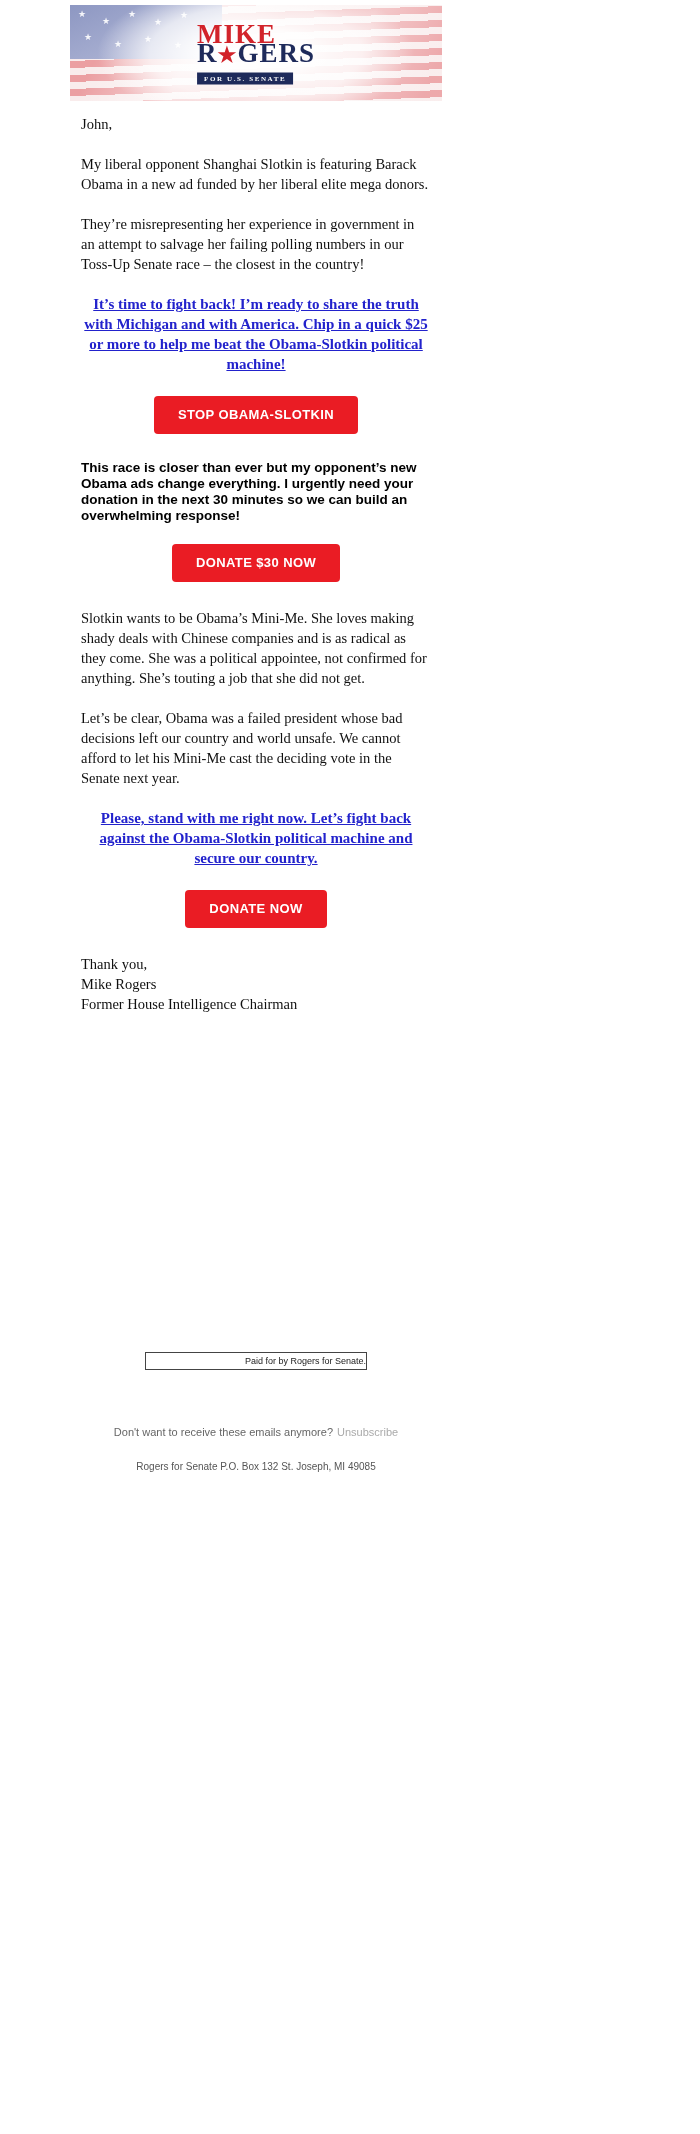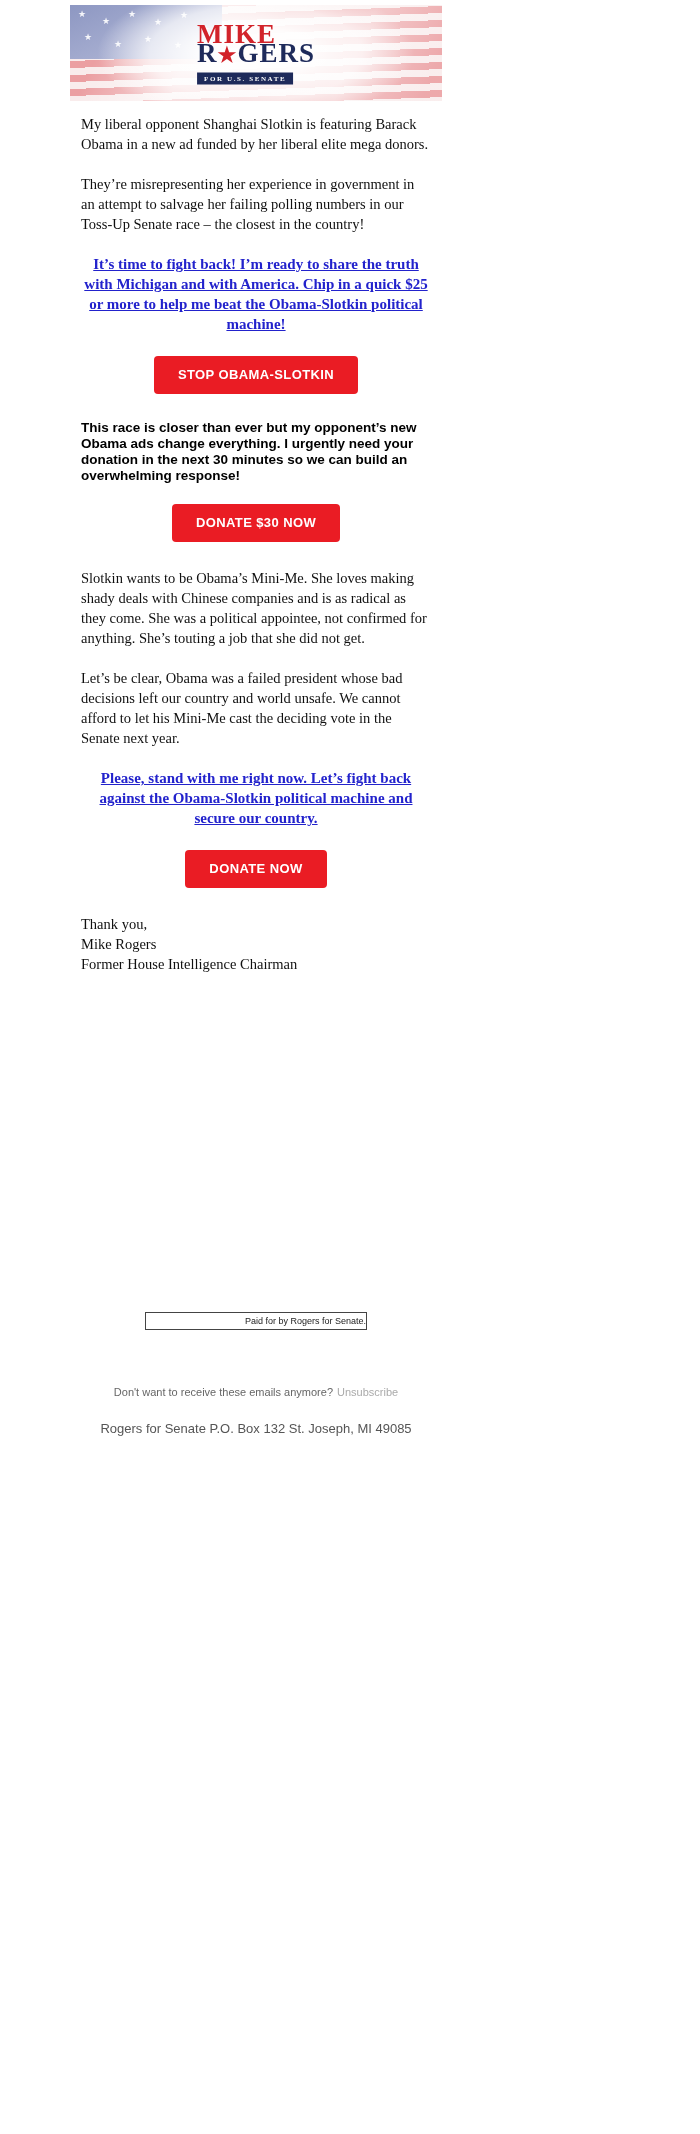--- a/index.html
+++ b/index.html
@@ -91,21 +91,21 @@
     text-align:right; font-family:"Liberation Sans", sans-serif;
     font-size:9px; color:#222;
   }
   .unsub-line {
     margin-top:56px; text-align:center;
     font-family:"Liberation Sans", sans-serif; font-size:11px; color:#666;
   }
   .unsub-link { color:#aaaaaa; text-decoration:none; margin-left:4px; cursor:pointer; }
   .address-line {
     margin-top:23px; text-align:center;
-    font-family:"Liberation Sans", sans-serif; font-size:13px; color:#555;
+    font-family:"Liberation Sans", sans-serif; font-size:10px; color:#555;
   }
 </style>
 </head>
 <body>
 
 <div class="page">
   <div class="email">
 
     <div class="email-body">
       <div class="banner">
@@ -126,20 +126,21 @@
         <div class="logo">
           <div class="logo-mike">MIKE</div>
           <div class="logo-rogers"><span>R</span><span class="logo-star-glyph">★</span><span>GERS</span></div>
           <div class="logo-tag">FOR U.S. SENATE</div>
         </div>
       </div>
     </div>
 
     <div class="email-body">
       <div class="content">
+        <p class="greeting">John,</p>
         <p>My liberal opponent Shanghai Slotkin is featuring Barack Obama in a new ad funded by her liberal elite mega donors.</p>
         <p>They’re misrepresenting her experience in government in an attempt to salvage her failing polling numbers in our Toss-Up Senate race – the closest in the country!</p>
 
         <a class="link-para">It’s time to fight back! I’m ready to share the truth with Michigan and with America. Chip in a quick $25 or more to help me beat the Obama-Slotkin political machine!</a>
 
         <a class="btn">STOP OBAMA-SLOTKIN</a>
 
         <p class="bold-sans">This race is closer than ever but my opponent’s new Obama ads change everything. I urgently need your donation in the next 30 minutes so we can build an overwhelming response!</p>
 
         <a class="btn">DONATE $30 NOW</a>

